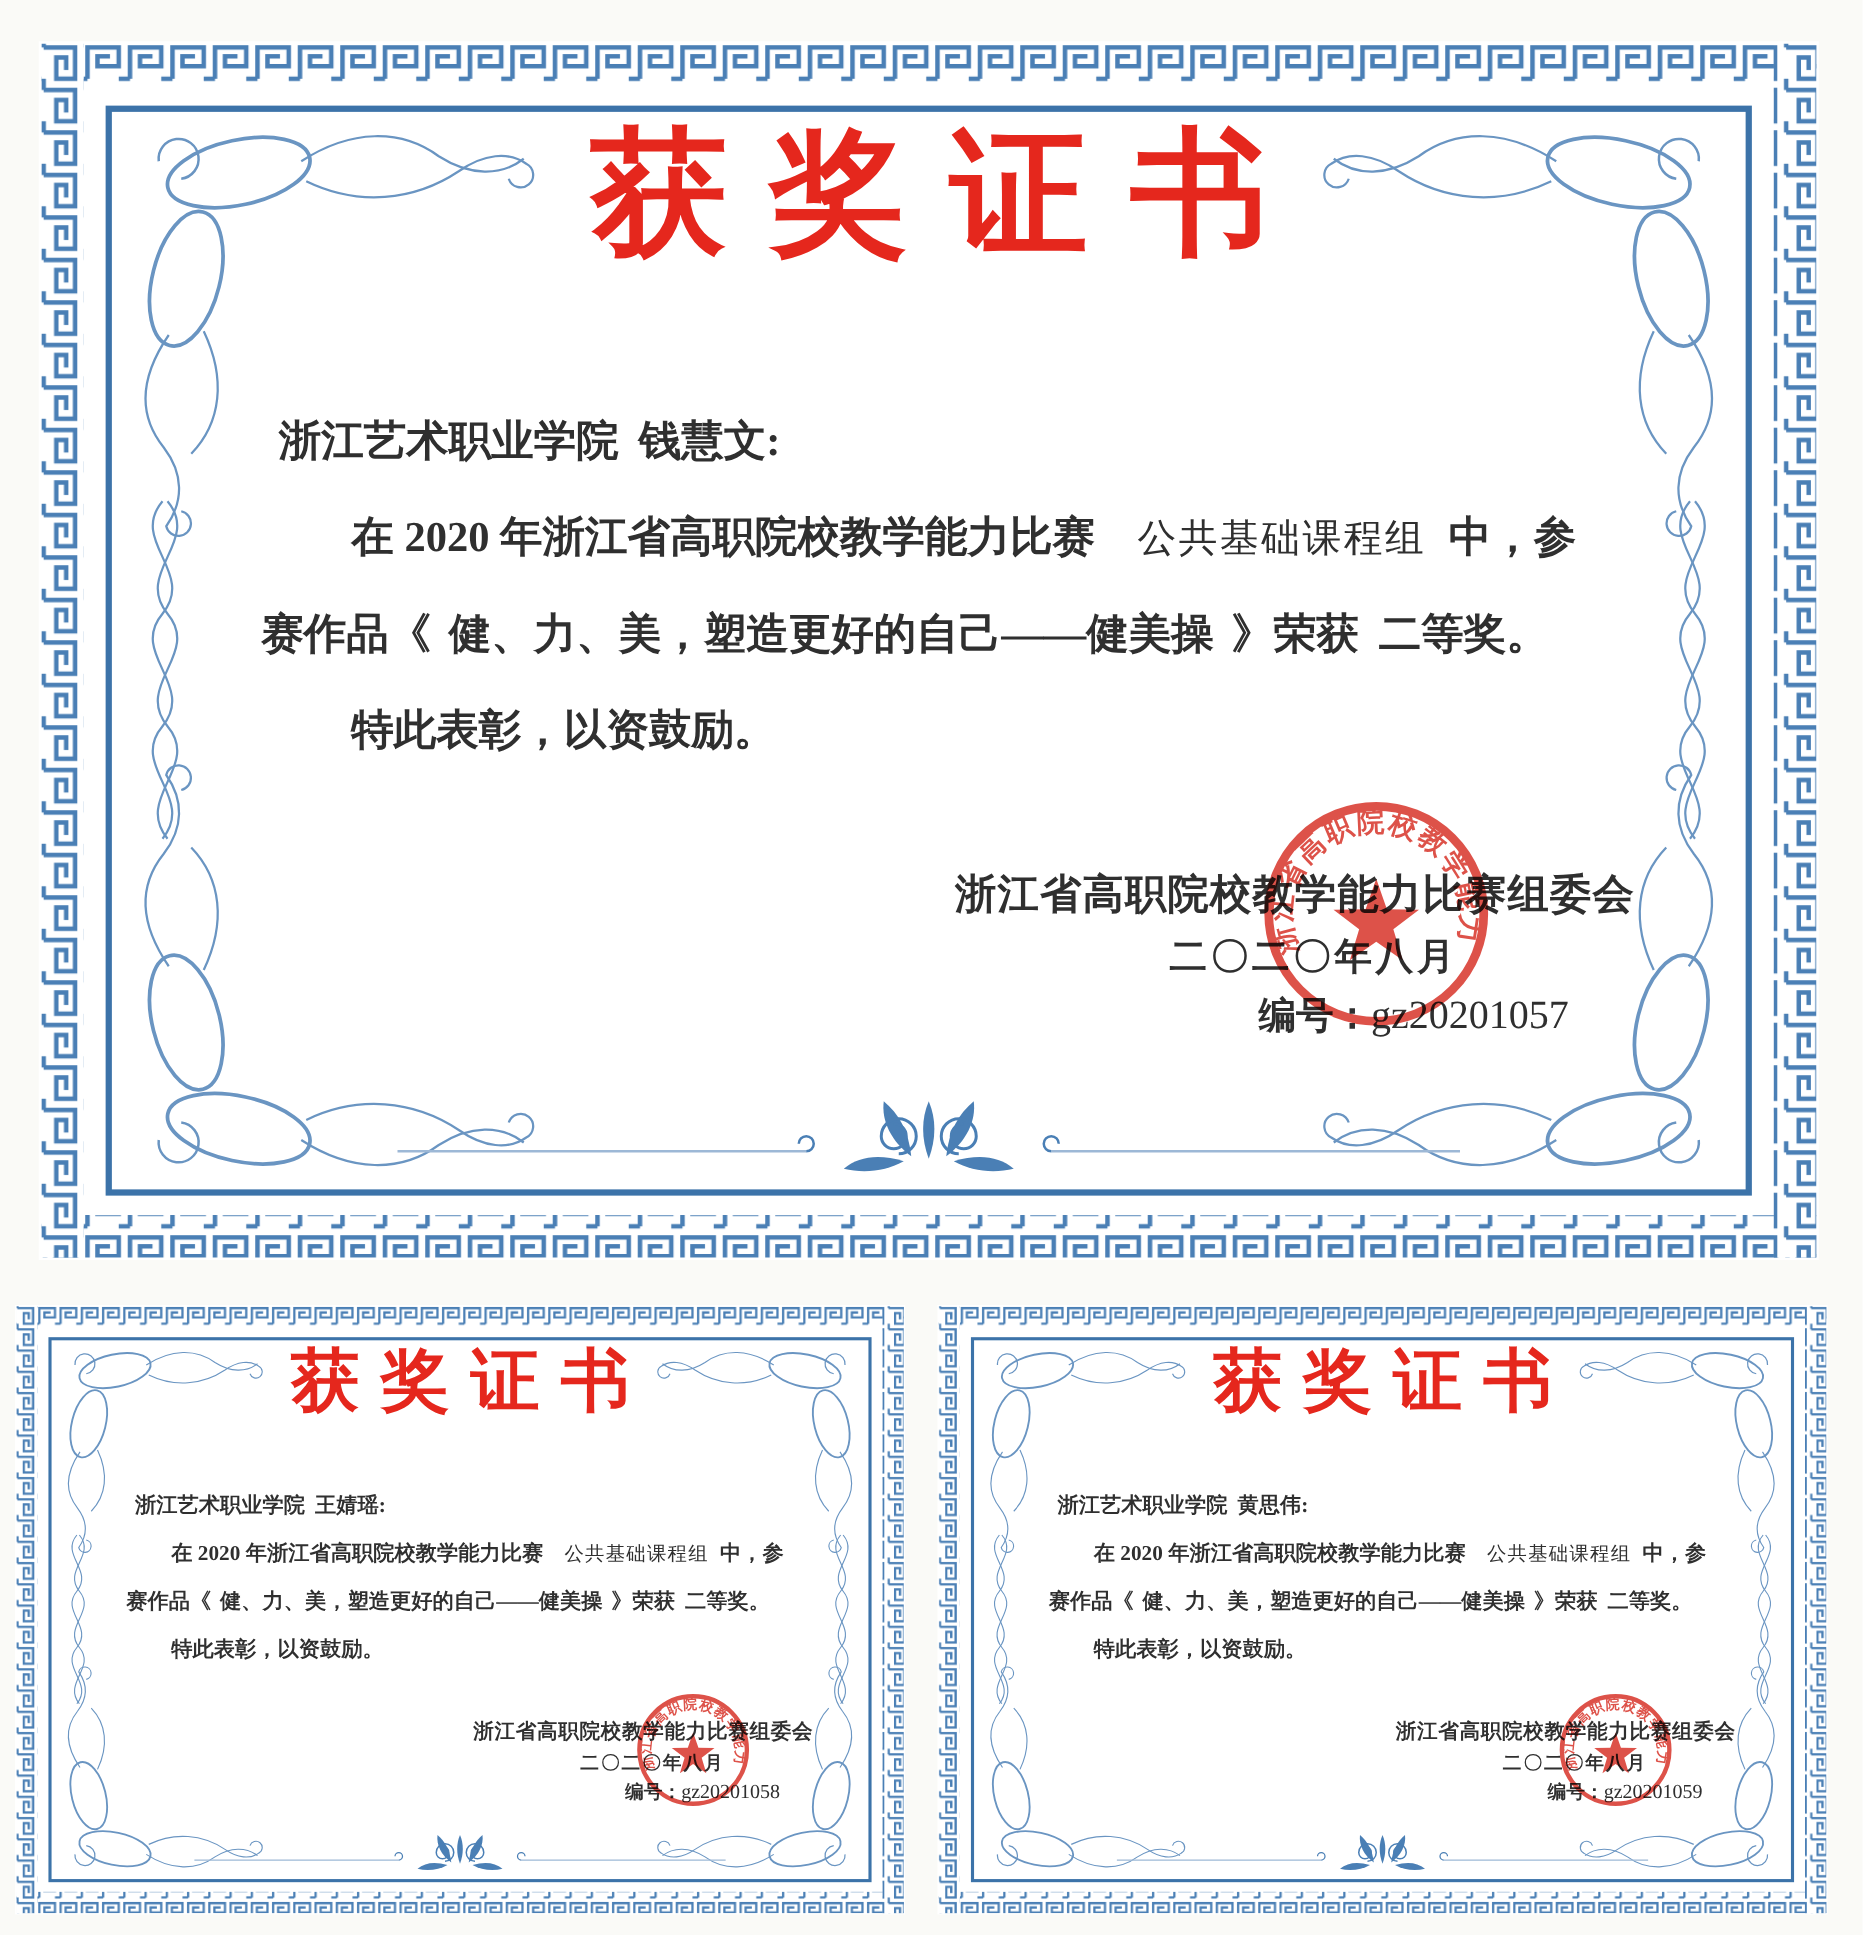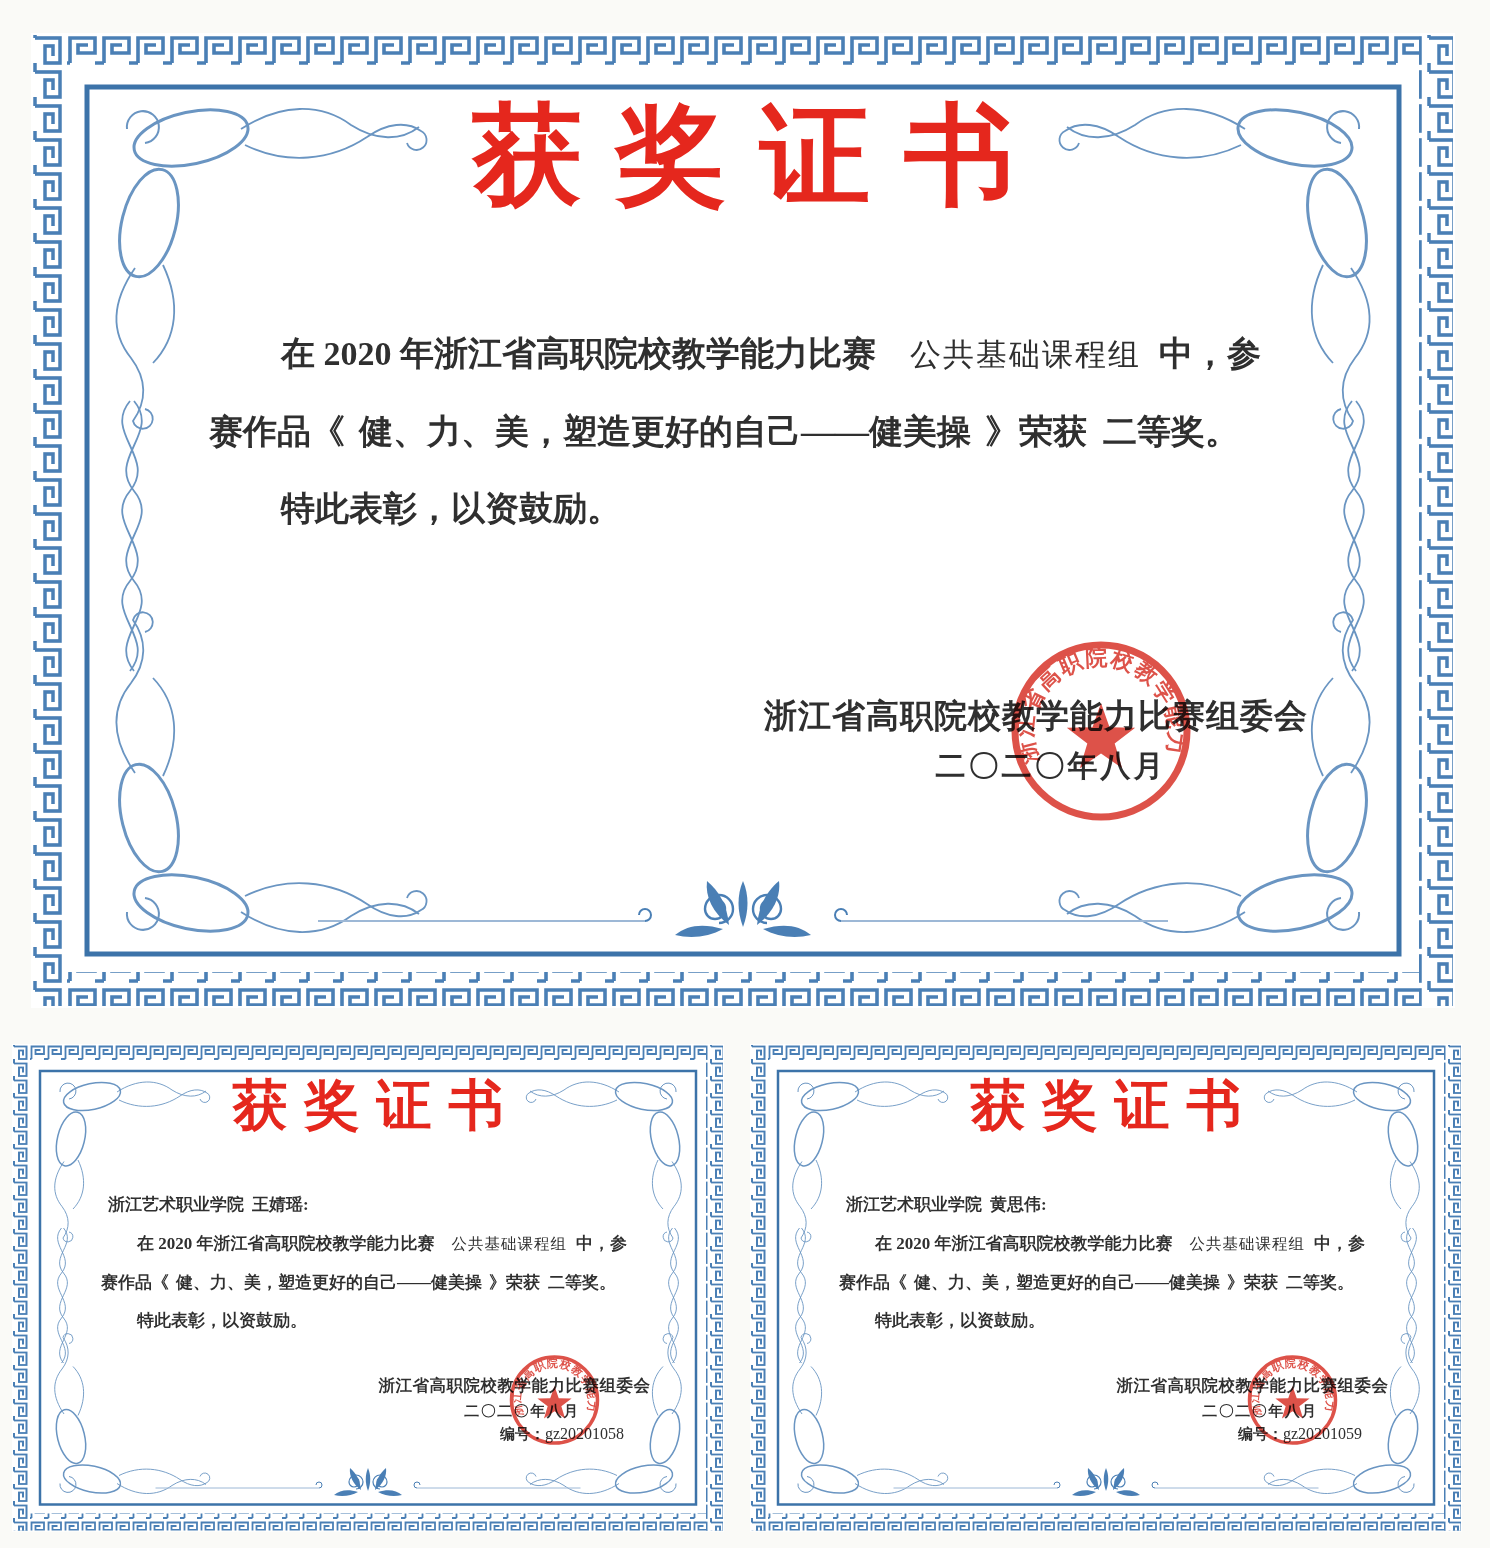--- a/index.html
+++ b/index.html
@@ -129,31 +129,37 @@
   </defs>
 </svg>
 
 <div class="cert-wrap" style="left:31px;top:33px;width:1424px;height:975px;">
   <div class="cert">
     <svg class="frame-svg" viewBox="0 0 1424 975">
       <use href="#frame"></use>
     </svg>
     <div class="cert-title">获奖证书</div>
     <div class="cert-body">
+      <p class="l1">
+        <span class="school">浙江艺术职业学院</span><span>钱慧文:</span>
+      </p>
       <p class="l2">
         <span>在 2020 年浙江省高职院校教学能力比赛</span><span class="fill-field">公共基础课程组</span><span>中，参</span>
       </p>
       <p class="l3">
         <span>赛作品《</span><span class="work">健、力、美，塑造更好的自己——健美操</span><span>》荣获</span><span class="award">二等奖。</span>
       </p>
       <p class="l4">特此表彰，以资鼓励。</p>
     </div>
     <div class="cert-sign">
       <div class="sign-issuer">浙江省高职院校教学能力比赛组委会</div>
       <div class="sign-date">二〇二〇年八月</div>
+      <div class="sign-serial">
+        <span>编号：</span><span class="serial-number">gz20201057</span>
+      </div>
     </div>
     <svg class="seal-svg seal-large" viewBox="-95 -95 190 190">
       <use href="#seal"></use>
     </svg>
   </div>
 </div>
 
 <div class="cert-wrap" style="left:12px;top:1044px;width:712px;height:488px;">
   <div class="cert scaled">
     <svg class="frame-svg" viewBox="0 0 1424 975">

